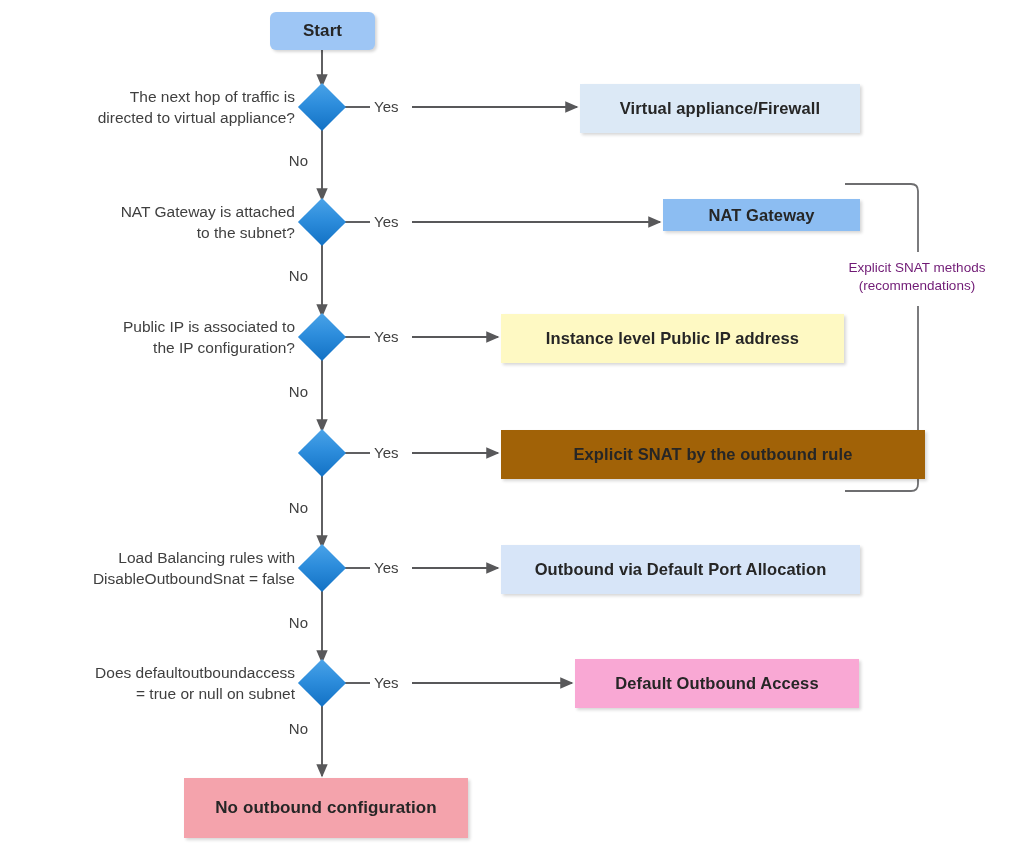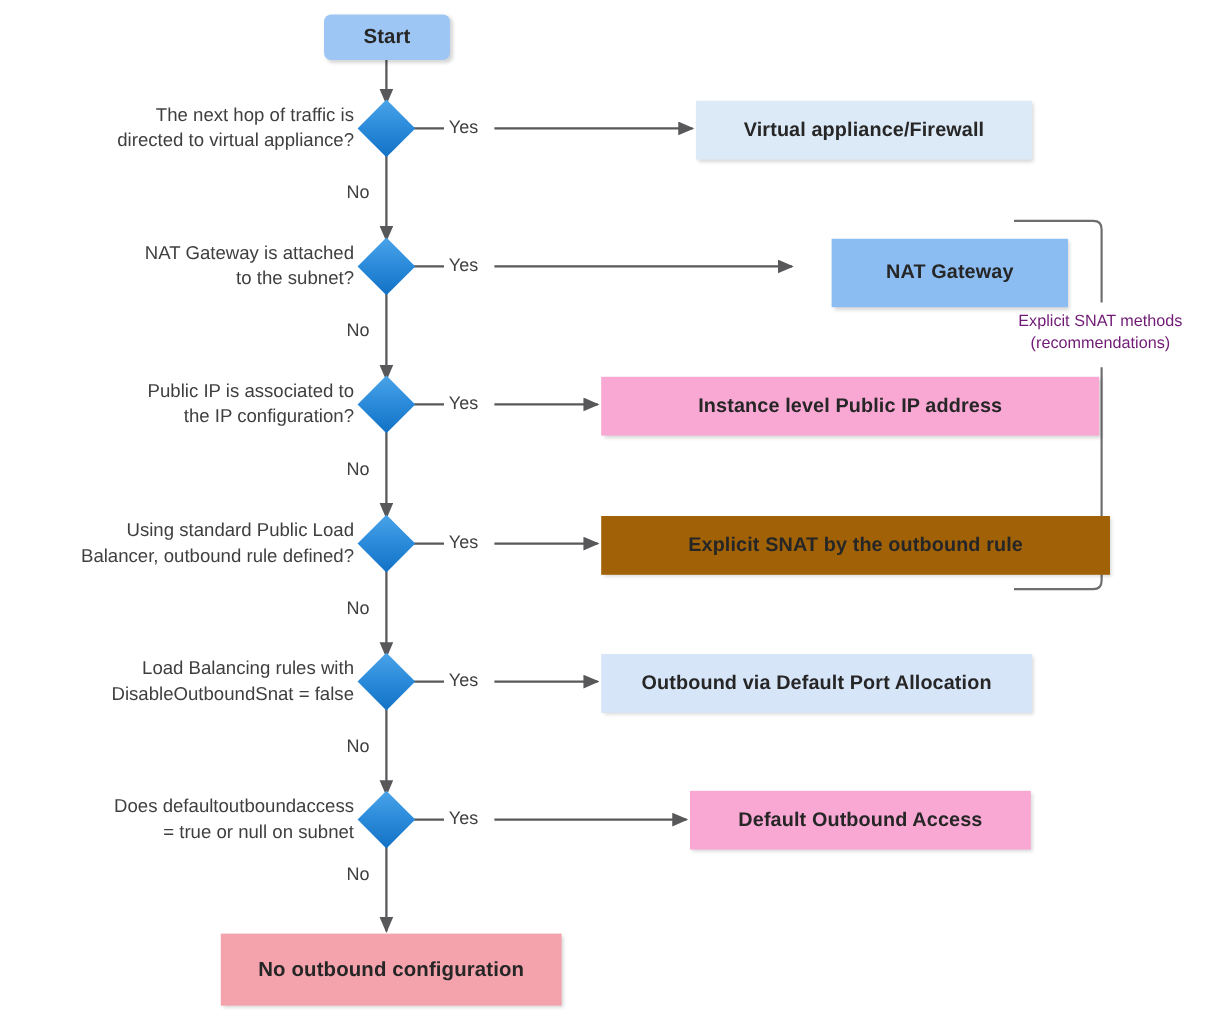--- a/index.html
+++ b/index.html
@@ -152,22 +152,20 @@
   <div class="diamond" style="left:305px; top:436px;"></div>
   <div class="diamond" style="left:305px; top:551px;"></div>
   <div class="diamond" style="left:305px; top:666px;"></div>
 
   <div class="qlabel" style="left:30px; top:86px; width:265px;">The next hop of traffic is
 directed to virtual appliance?</div>
   <div class="qlabel" style="left:30px; top:201px; width:265px;">NAT Gateway is attached
 to the subnet?</div>
   <div class="qlabel" style="left:30px; top:316px; width:265px;">Public IP is associated to
 the IP configuration?</div>
-  <div class="qlabel" style="left:20px; top:432px; width:275px;">Using standard Public Load
-Balancer, outbound rule defined?</div>
   <div class="qlabel" style="left:30px; top:547px; width:265px;">Load Balancing rules with
 DisableOutboundSnat = false</div>
   <div class="qlabel" style="left:30px; top:662px; width:265px;">Does defaultoutboundaccess
 = true or null on subnet</div>
 
   <div class="edge-label yes-label" style="left:374px; top:98px; width:40px;">Yes</div>
   <div class="edge-label yes-label" style="left:374px; top:213px; width:40px;">Yes</div>
   <div class="edge-label yes-label" style="left:374px; top:328px; width:40px;">Yes</div>
   <div class="edge-label yes-label" style="left:374px; top:444px; width:40px;">Yes</div>
   <div class="edge-label yes-label" style="left:374px; top:559px; width:40px;">Yes</div>
@@ -177,25 +175,25 @@
   <div class="edge-label no-label" style="left:256px; top:267px; width:52px;">No</div>
   <div class="edge-label no-label" style="left:256px; top:383px; width:52px;">No</div>
   <div class="edge-label no-label" style="left:256px; top:499px; width:52px;">No</div>
   <div class="edge-label no-label" style="left:256px; top:614px; width:52px;">No</div>
   <div class="edge-label no-label" style="left:256px; top:720px; width:52px;">No</div>
 
   <div class="node result" style="left:580px; top:84px; width:280px; height:49px; background:#dce9f6;">
     <span>Virtual appliance/Firewall</span>
   </div>
 
-  <div class="node result" style="left:663px; top:199px; width:197px; height:57px; background:#8cbdf2;margin-left:30px;">
+  <div class="node result" style="left:663px; top:199px; width:197px; height:32px; background:#8cbdf2;">
     <span>NAT Gateway</span>
   </div>
 
-  <div class="node result" style="left:501px; top:314px; width:415px; height:49px; background:#f9a8d4;">
+  <div class="node result" style="left:501px; top:314px; width:343px; height:49px; background:#fef9c3;">
     <span>Instance level Public IP address</span>
   </div>
 
   <div class="node result" style="left:501px; top:430px; width:424px; height:49px; background:#a16207;text-align:center;">
     <span>Explicit SNAT by the outbound rule</span>
   </div>
 
   <div class="node result" style="left:501px; top:545px; width:359px; height:49px; background:#d7e5f8;">
     <span>Outbound via Default Port Allocation</span>
   </div>

